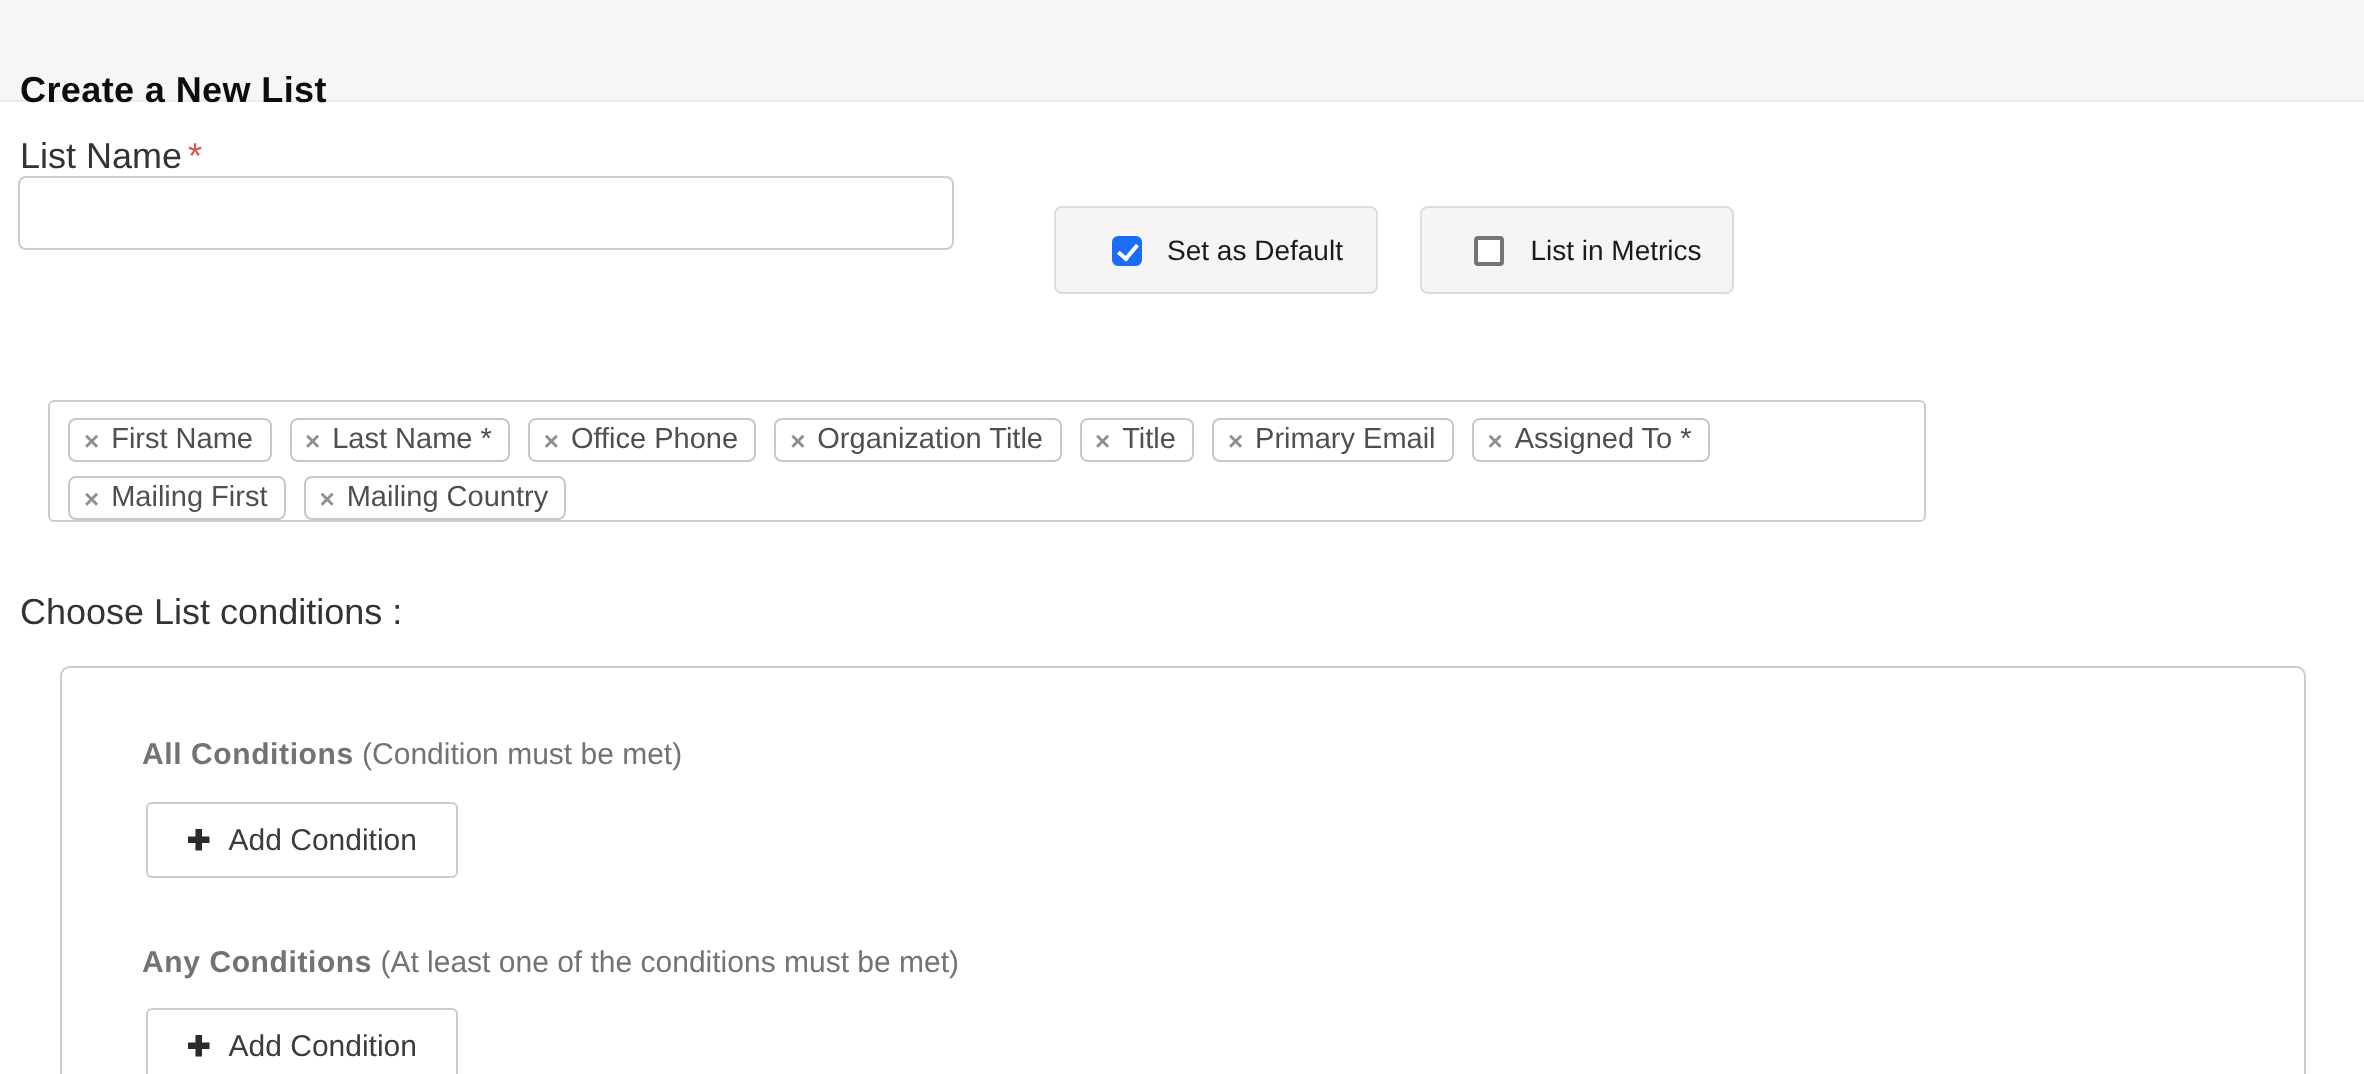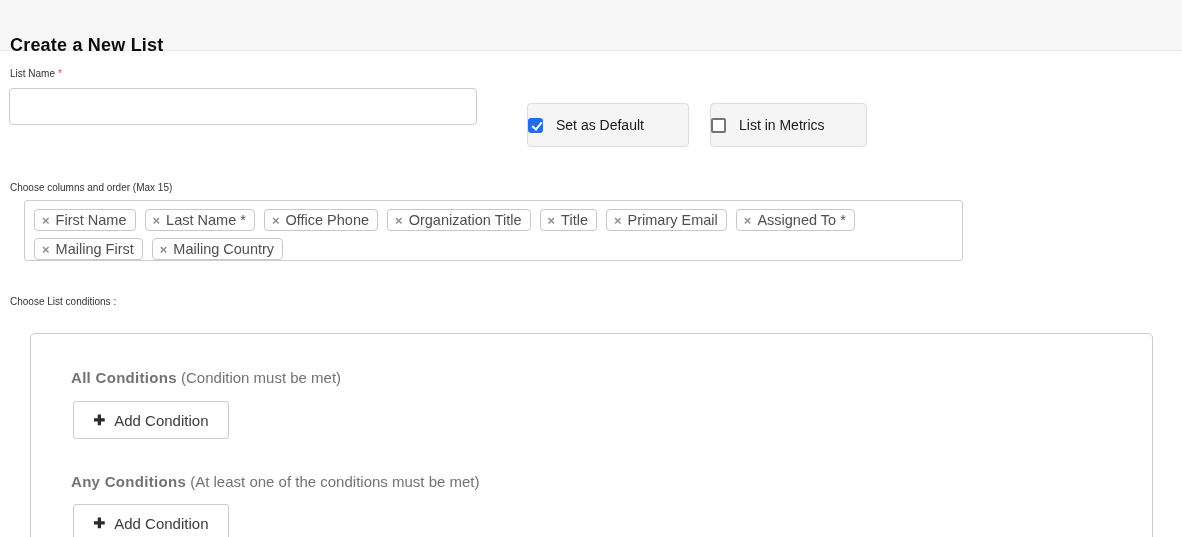--- a/index.html
+++ b/index.html
@@ -29,21 +29,21 @@
     font-size: 18px;
     font-weight: bold;
     color: #0d0d0d;
     letter-spacing: 0.2px;
     margin-top: 40px;
   }
 
   
   .field-label {
     position: absolute;
-    font-size: 10px;
+    font-size: 18px;
     color: #333;
   }
   .lbl-list-name { left: 10px; top: 68px; }
   .lbl-columns   { left: 10px; top: 182px; }
   .lbl-conditions{ left: 10px; top: 296px; }
   .req-star { color: #d9534f; margin-left: 3px; }
 
   
   .list-name-input {
     position: absolute;
@@ -62,24 +62,26 @@
   
   .check-btn {
     position: absolute;
     top: 103px;
     height: 44px;
     background: #f5f5f5;
     border: 1px solid #dcdcdc;
     border-radius: 4px;
     display: flex;
     align-items: center;
+    justify-content: center;
     gap: 13px;
     font-size: 14px;
     color: #1a1a1a;
     cursor: pointer;
+    padding-left: 11px;
   }
   .check-btn.default-btn { left: 527px; width: 162px; }
   .check-btn.metrics-btn { left: 710px; width: 157px; }
   .checkbox {
     width: 15px; height: 15px;
     border: 2px solid #757575;
     border-radius: 2px;
     background: #fff;
     position: relative;
     flex: 0 0 auto;
@@ -200,21 +202,20 @@
   <div class="check-btn default-btn">
     <span class="checkbox checked"></span>
     <span>Set as Default</span>
   </div>
 
   <div class="check-btn metrics-btn">
     <span class="checkbox"></span>
     <span>List in Metrics</span>
   </div>
 
-  <div class="field-label lbl-columns">Choose columns and order (Max 15)</div>
 
   <div class="tags-box">
     <span class="tag">
       <span class="tag-x">×</span>
       <span>First Name</span>
     </span>
     <span class="tag">
       <span class="tag-x">×</span>
       <span>Last Name *</span>
     </span>

